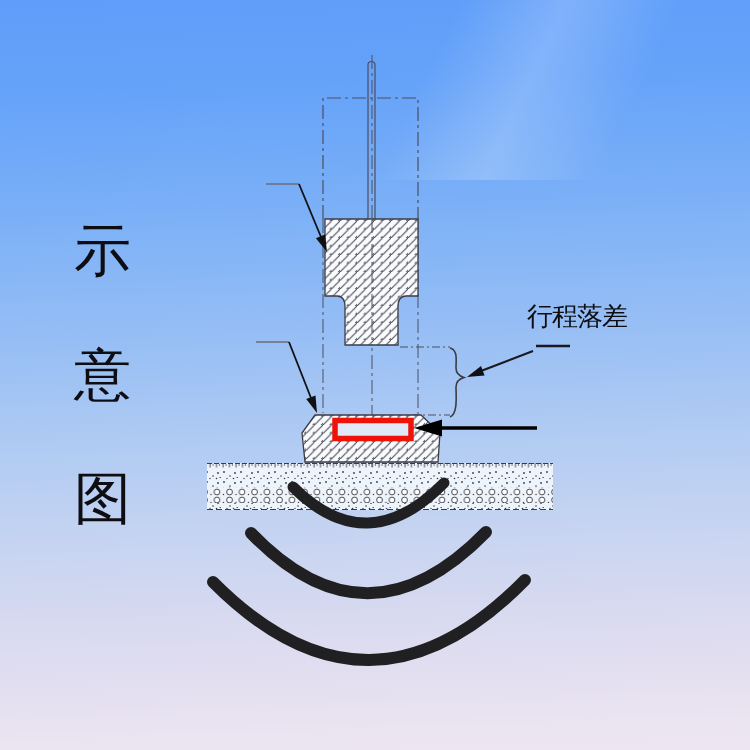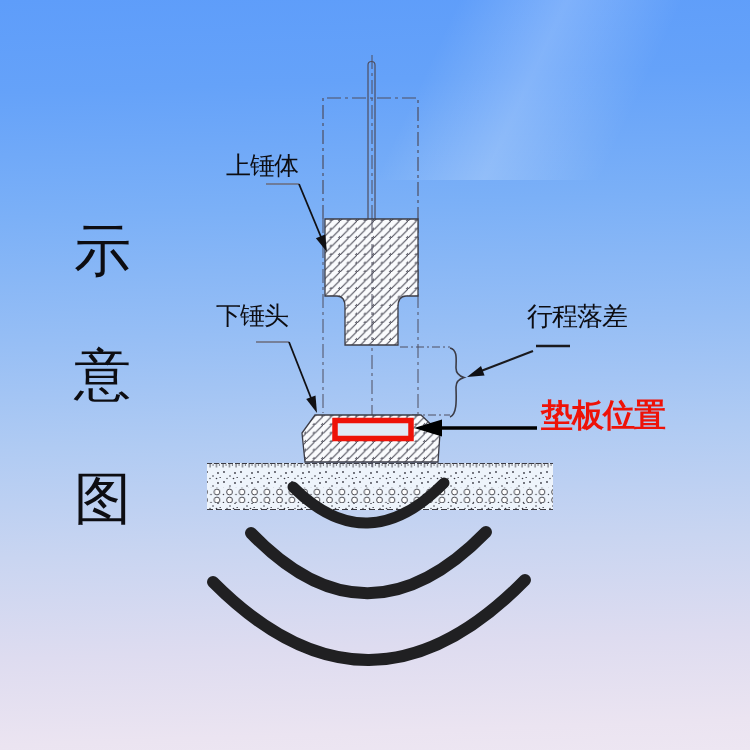--- a/index.html
+++ b/index.html
@@ -110,17 +110,14 @@
     </g>
   </svg>
 
 
   <div class="txt side">
     <span>示</span>
     <span>意</span>
     <span>图</span>
   </div>
 
-  <div class="txt lbl-upper">上锤体</div>
-  <div class="txt lbl-lower">下锤头</div>
   <div class="txt lbl-stroke">行程落差</div>
-  <div class="txt lbl-pad">垫板位置</div>
 </div>
 
 </body></html>

